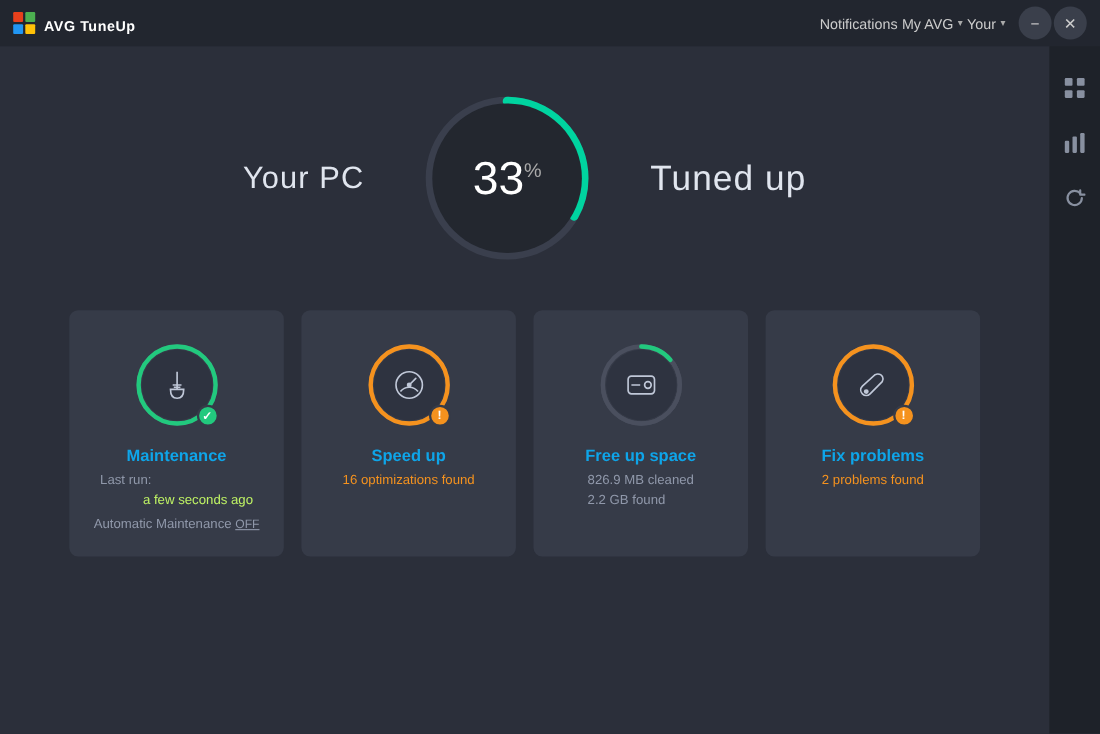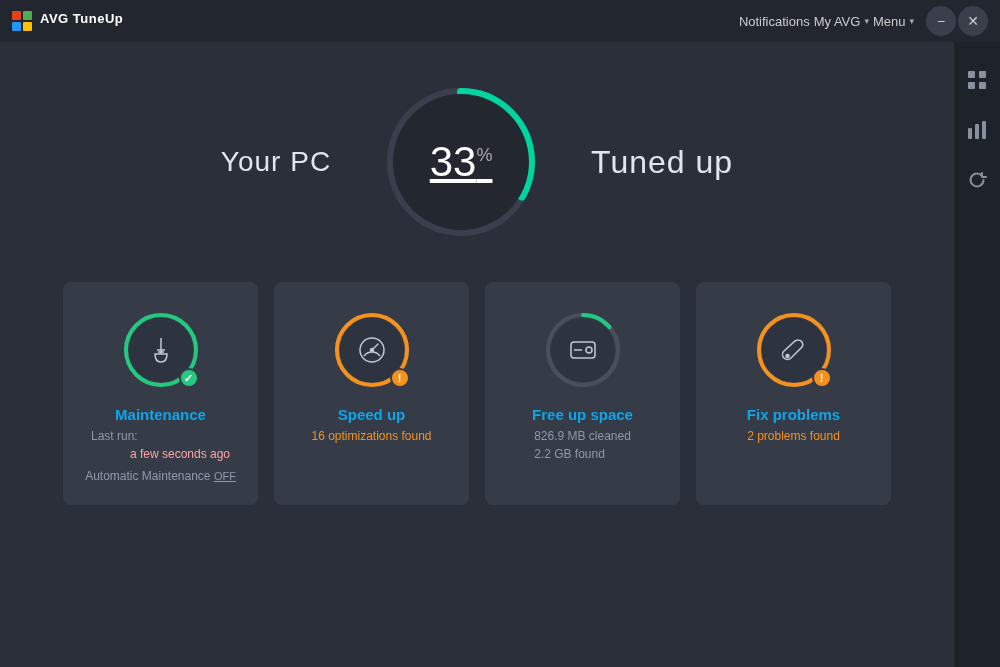--- a/index.html
+++ b/index.html
@@ -20,21 +20,21 @@
       align-items: center;
       justify-content: space-between;
       height: 42px;
       background: #22262f;
       padding: 0 12px;
       position: relative;
     }
 
     .title-bar-left {
       display: flex;
-      align-items: flex-start;
+      align-items: flex-end;
       gap: 8px;
     }
 
     .logo-grid {
       display: grid;
       grid-template-columns: 1fr 1fr;
       grid-template-rows: 1fr 1fr;
       gap: 2px;
       width: 20px;
       height: 20px;
@@ -294,21 +294,21 @@
       text-align: center;
       margin-bottom: 4px;
     }
 
     .card-subtitle {
       font-size: 12px;
       text-align: left;
       line-height: 1.5;
     }
 
-    .text-green { color: #fca5a5; margin-left: 39px; }
+    .text-green { color: #bef264; margin-left: 39px; }
     .text-orange { color: #f5921e; }
     .text-muted { color: #9098aa; }
 
     .card-link {
       font-size: 11px;
       color: #9098aa;
       text-decoration: underline;
       cursor: pointer;
       margin-top: 2px;
     }
@@ -331,21 +331,21 @@
 
   <div class="title-bar-right">
     <span class="nav-item">Notifications</span>
 
     <span class="nav-item">
       <span>My AVG</span>
       <span class="chevron">▾</span>
     </span>
 
     <span class="nav-item">
-      <span>Menu</span>
+      <span>Your</span>
       <span class="chevron">▾</span>
     </span>
 
     <div class="window-controls">
       <button class="win-btn">−</button>
       <button class="win-btn close">✕</button>
     </div>
   </div>
 </div>
 
@@ -377,21 +377,21 @@
 
   <div class="gauge-section">
     <div class="gauge-label-left">Your PC</div>
 
     <div class="gauge-container">
       <svg class="gauge-svg" viewBox="0 0 160 160">
         <circle class="gauge-track" cx="80" cy="80" r="70"></circle>
         <circle class="gauge-fill" cx="80" cy="80" r="70"></circle>
       </svg>
       <div class="gauge-inner-circle">
-        <span style="font-size:42px;font-weight:300;color:#fff;text-decoration:underline;">
+        <span style="font-size:42px;font-weight:300;color:#fff;">
           <span>33</span><span style="font-size:18px;color:#aaa;vertical-align:super;">%</span>
         </span>
       </div>
     </div>
 
     <div class="gauge-label-right">Tuned up</div>
   </div>
 
   <div class="cards-section">
 

